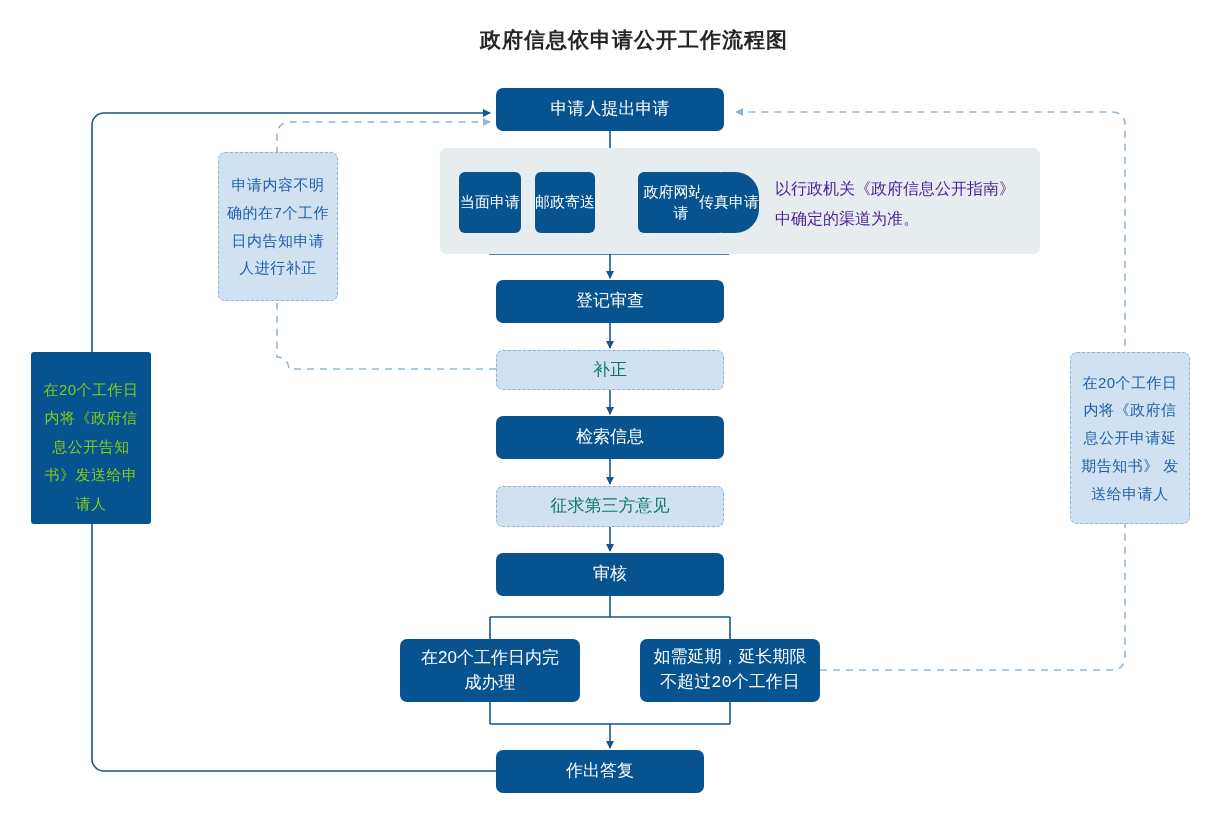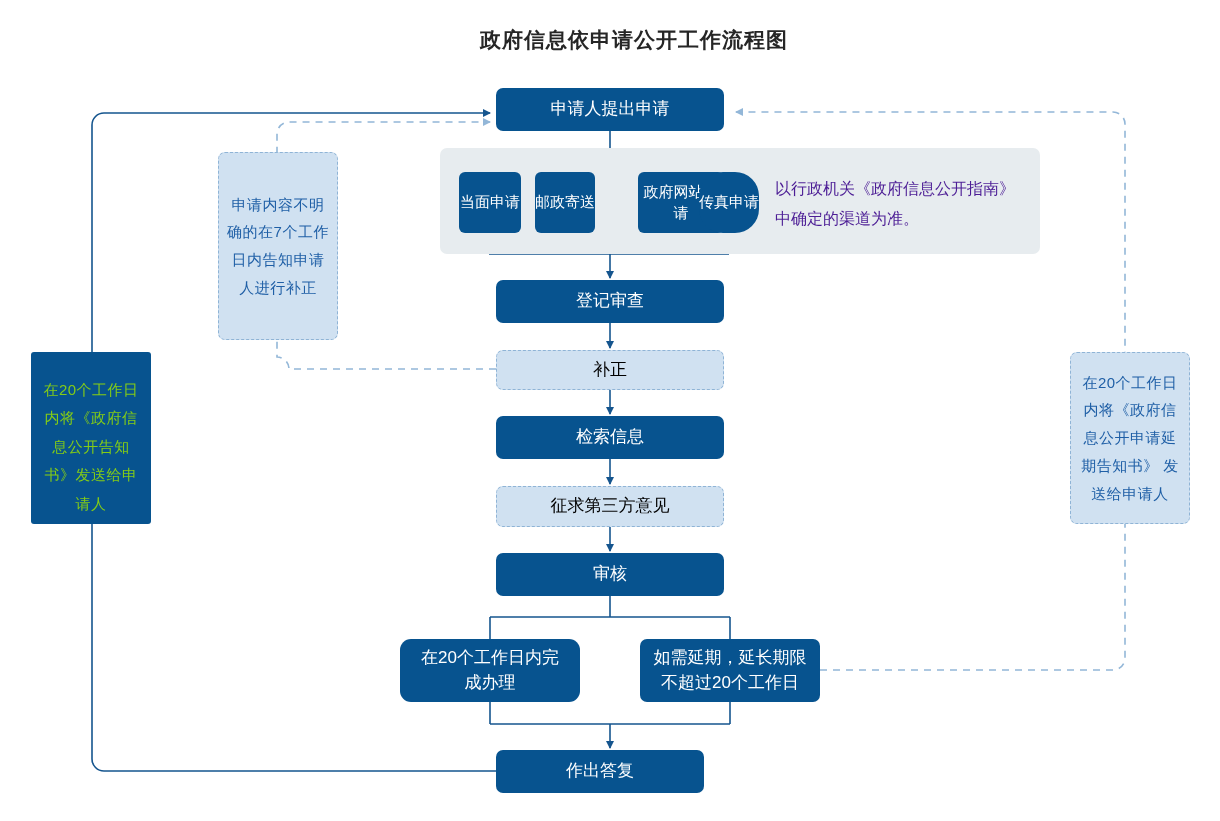--- a/index.html
+++ b/index.html
@@ -30,21 +30,21 @@
     display:flex;align-items:center;justify-content:center;
     text-align:center;
     border-radius:7px;
     line-height:1.45;
   }
   .node.dark{
     background:#07538F;color:#ffffff;
     font-size:17px;
   }
   .node.light{
-    background:#D0E1F1;color:#000000;
+    background:#D0E1F1;color:#0f766e;
     border:1px dashed #8FB4D6;
     font-size:17px;
   }
   .node.chan{
     background:#07538F;color:#ffffff;
     font-size:15px;border-radius:6px;
     line-height:1.35;
   }
   .node.noteblue{
     background:#07538F;color:#84cc16;
@@ -164,33 +164,33 @@
   </div>
 
   <div class="node light" style="left:496px;top:486px;width:228px;height:41px;">
     <span>征求第三方意见</span>
   </div>
 
   <div class="node dark" style="left:496px;top:553px;width:228px;height:43px;">
     <span>审核</span>
   </div>
 
-  <div class="node dark" style="left:400px;top:639px;width:180px;height:63px;padding:0 14px;border-radius:11px;">
+  <div class="node dark" style="left:400px;top:639px;width:180px;height:63px;padding:0 14px;">
     <span>在20个工作日内完成办理</span>
   </div>
 
-  <div class="node dark" style="left:640px;top:639px;width:180px;height:63px;padding:0 12px;">
+  <div class="node dark" style="left:640px;top:639px;width:180px;height:63px;padding:0 12px;font-family:Liberation Mono, monospace;">
     <span>如需延期，延长期限不超过20个工作日</span>
   </div>
 
   <div class="node dark" style="left:496px;top:750px;width:208px;height:43px;">
     <span>作出答复</span>
   </div>
 
-  <div class="node notelight" style="left:218px;top:152px;width:120px;height:188px;">
+  <div class="node notelight" style="left:218px;top:152px;width:120px;height:149px;">
     <span>申请内容不明确的在7个工作日内告知申请人进行补正</span>
   </div>
 
   <div class="node noteblue" style="left:31px;top:352px;width:120px;height:172px;">
     <span>在20个工作日内将《政府信息公开告知书》发送给申请人</span>
   </div>
 
   <div class="node notelight" style="left:1070px;top:352px;width:120px;height:172px;">
     <span>在20个工作日内将《政府信息公开申请延期告知书》 发送给申请人</span>
   </div>

